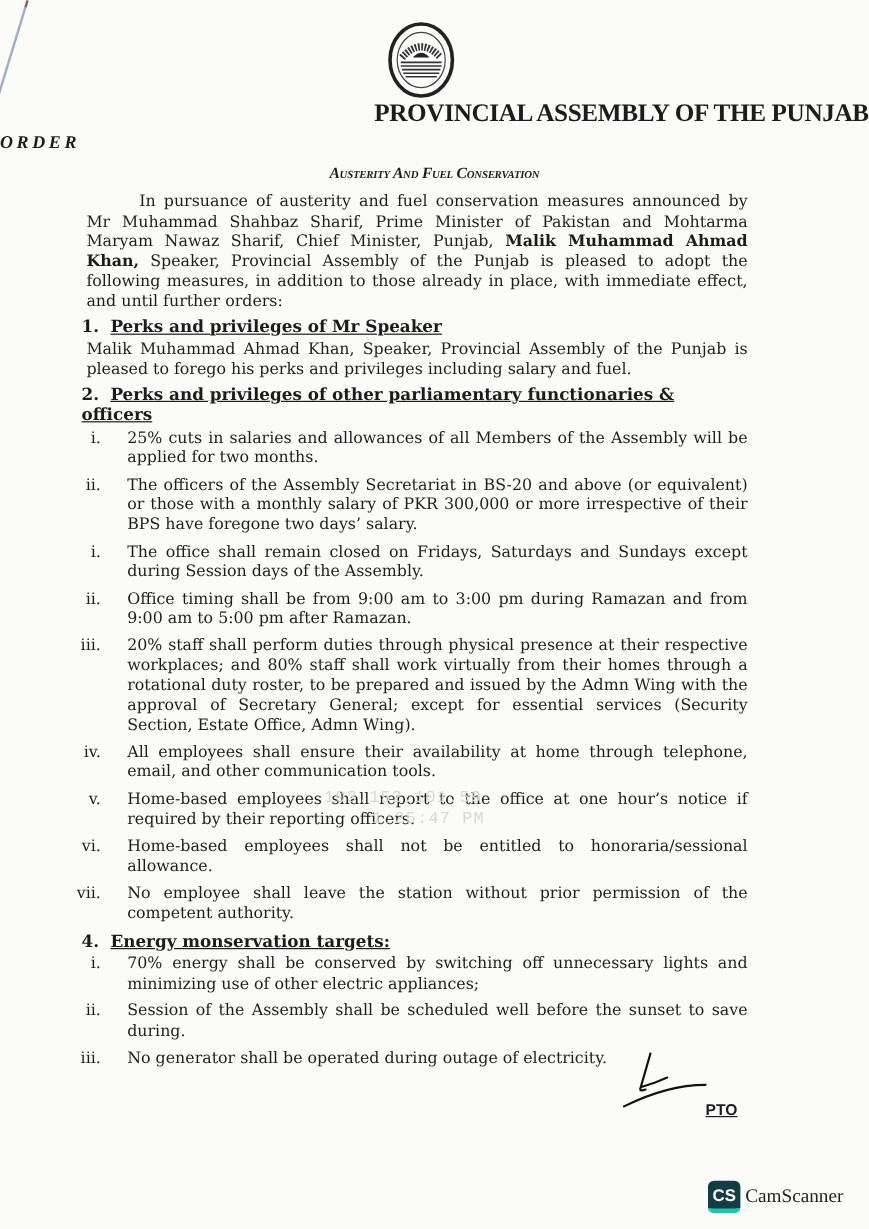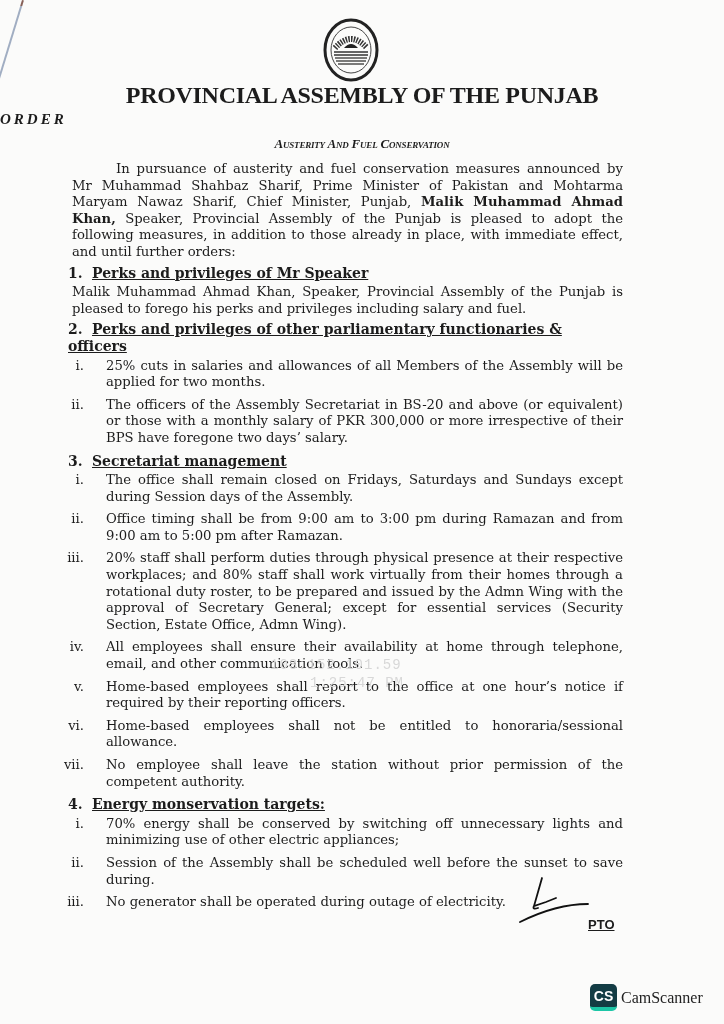--- a/index.html
+++ b/index.html
@@ -11,22 +11,22 @@
   }
   .pen-line {
     position:absolute; left:22px; top:0; width:2px; height:118px;
     background:linear-gradient(#6a3a30 0 6px, #8a9ab4 6px 100%);
     transform:rotate(17deg); transform-origin:top left; opacity:.8;
   }
   .emblem {
     position:absolute; left:322px; top:18px; width:58px; height:64px;
   }
   .title {
-    position:absolute; left:0; right:0; top:82px; text-align:center;
-    font-family:"Liberation Serif", serif; font-weight:bold; font-size:24px;
+    position:absolute; left:0; right:0; top:82px; text-align:right;
+    font-family:"Liberation Serif", serif; font-weight:bold; font-size:21px;
     letter-spacing:-0.3px;
   }
   .order {
     position:absolute; left:0; right:0; top:111px; 
     font-family:"Liberation Serif", serif; font-weight:bold; font-style:italic;
     font-size:15px; letter-spacing:3px;
   }
   .subtitle {
     position:absolute; left:0; right:0; top:136px; text-align:center;
     font-family:"Liberation Serif", serif; font-weight:bold; font-style:italic;
@@ -102,23 +102,20 @@
   </div>
   <div class="item">
       <span class="rn">i.</span>
       <span class="it">25% cuts in salaries and allowances of all Members of the Assembly will be applied for two months.</span>
     </div>
   <div class="item">
       <span class="rn">ii.</span>
       <span class="it">The officers of the Assembly Secretariat in BS-20 and above (or equivalent) or those with a monthly salary of PKR 300,000 or more irrespective of their BPS have foregone two days’ salary.</span>
     </div>
 
-  <div class="sec-head">
-    <span class="num">3.</span><span class="txt">Secretariat management</span>
-  </div>
   <div class="item">
       <span class="rn">i.</span>
       <span class="it">The office shall remain closed on Fridays, Saturdays and Sundays except during Session days of the Assembly.</span>
     </div>
   <div class="item">
       <span class="rn">ii.</span>
       <span class="it">Office timing shall be from 9:00 am to 3:00 pm during Ramazan and from 9:00 am to 5:00 pm after Ramazan.</span>
     </div>
   <div class="item">
       <span class="rn">iii.</span>

